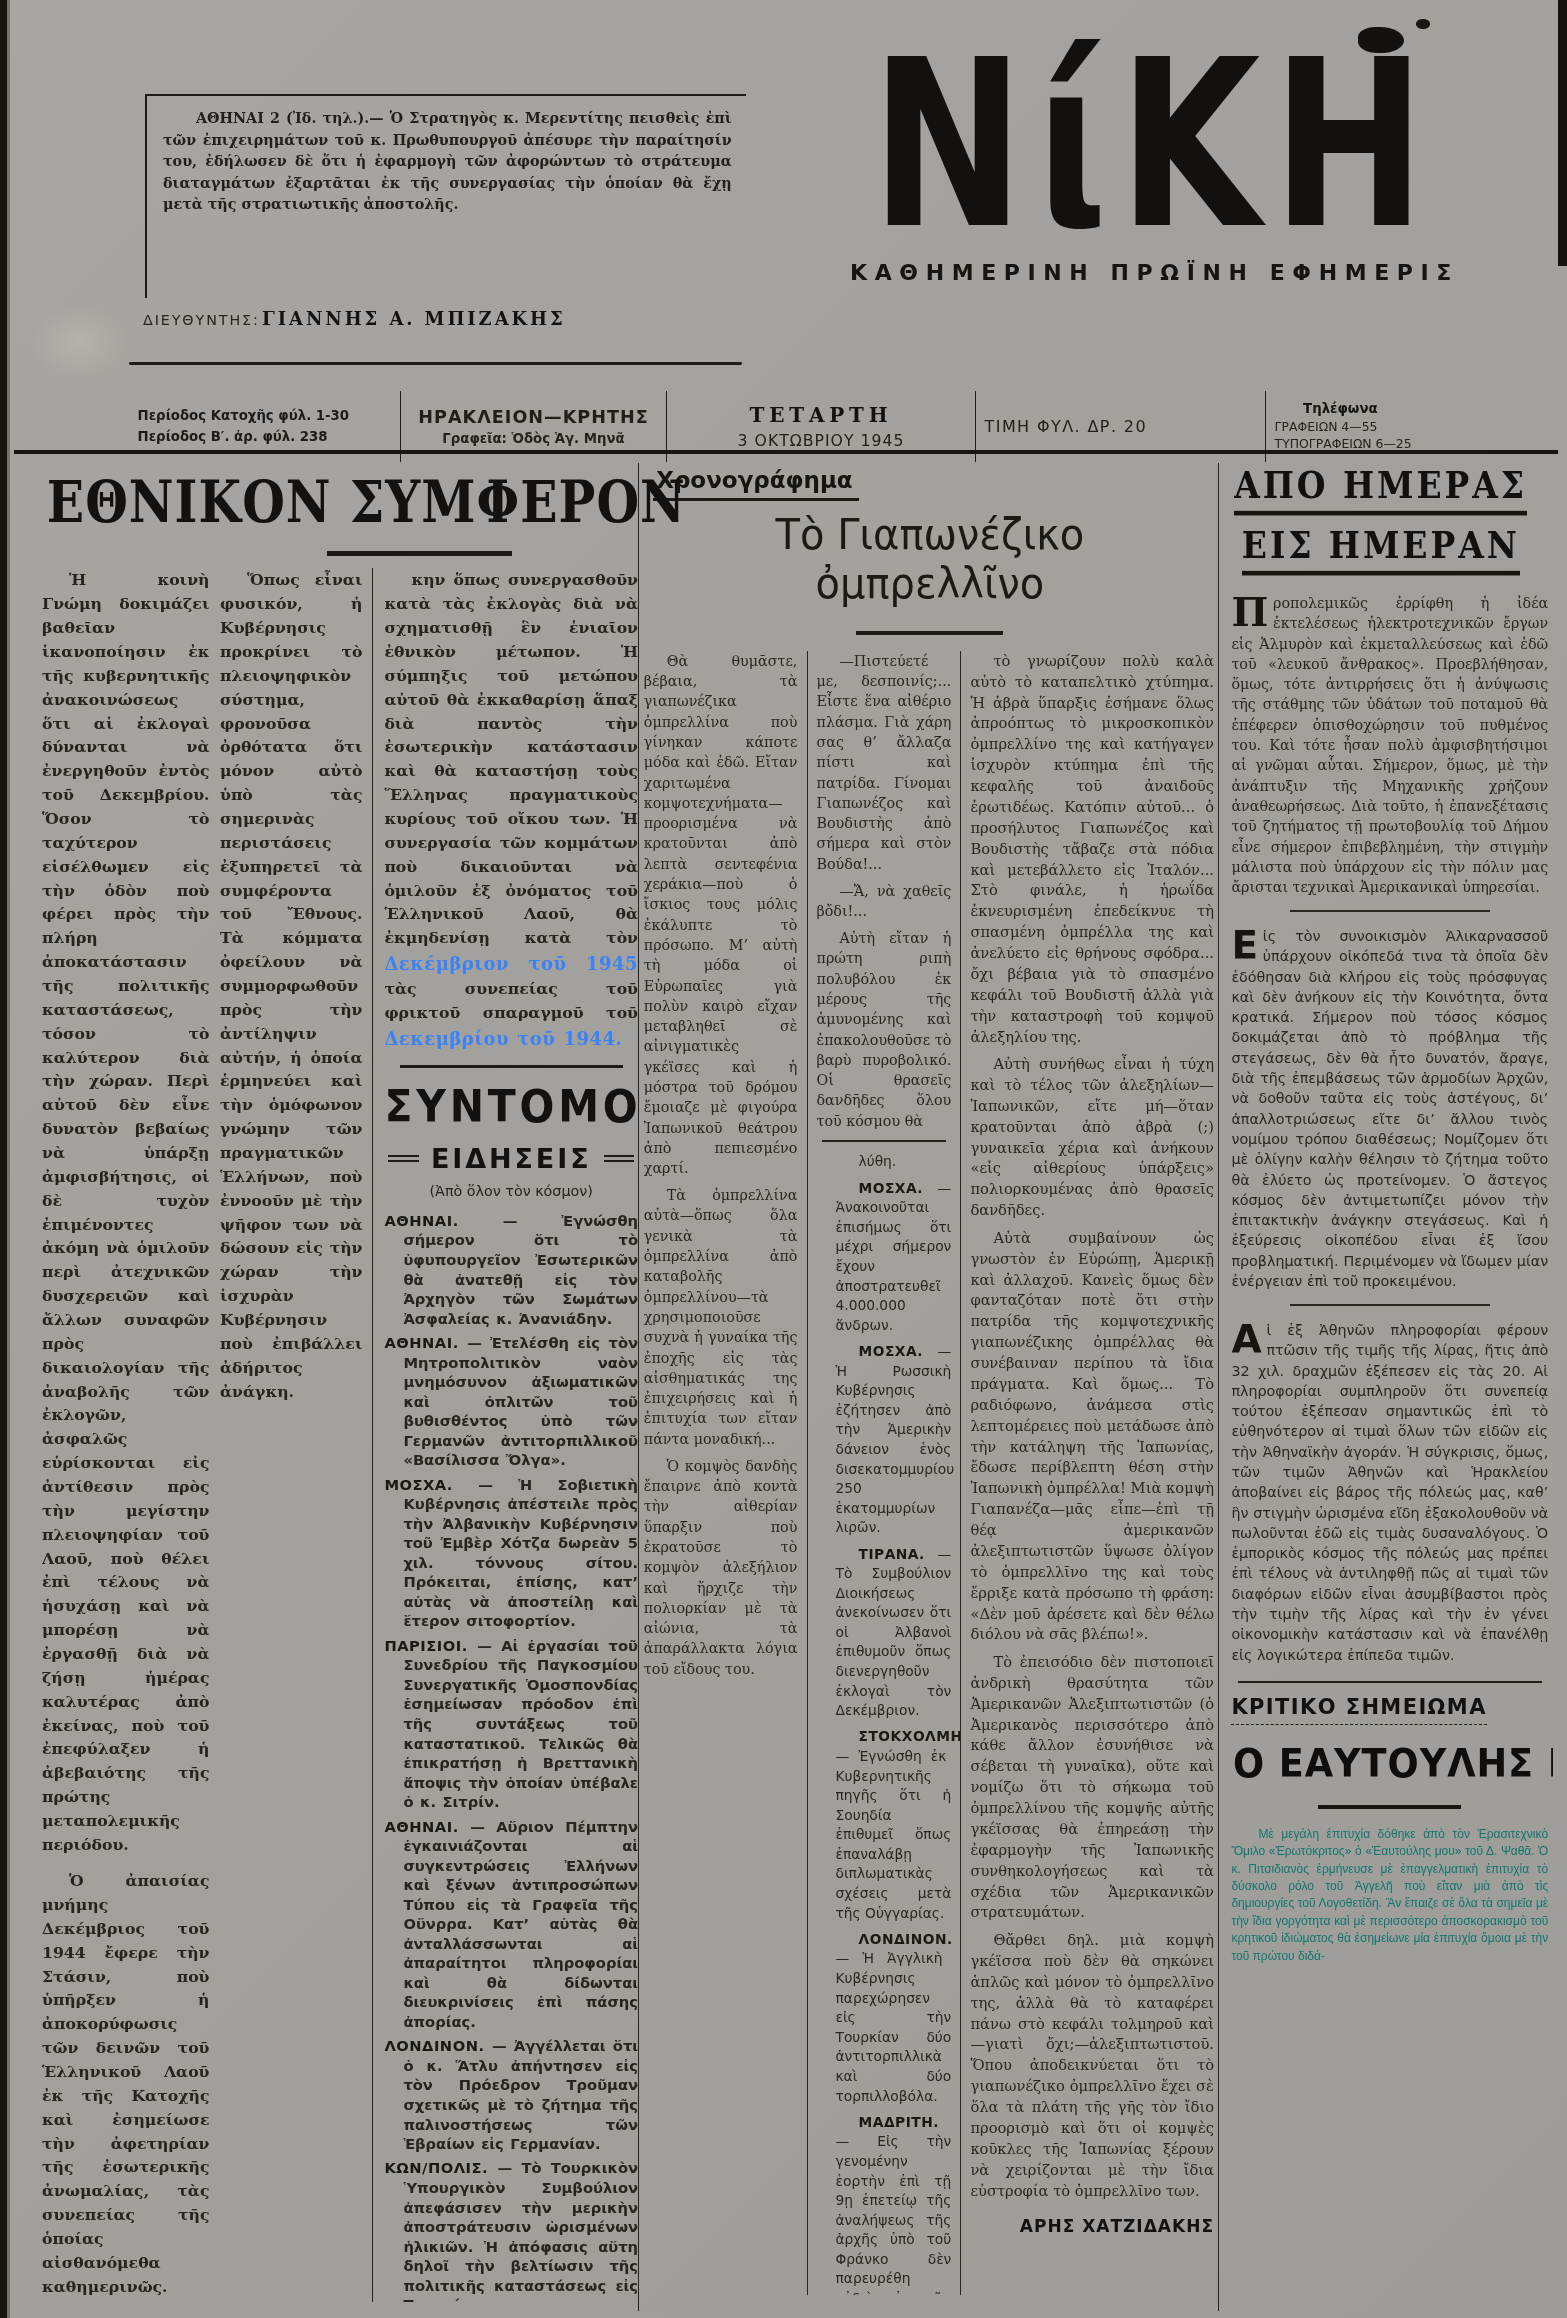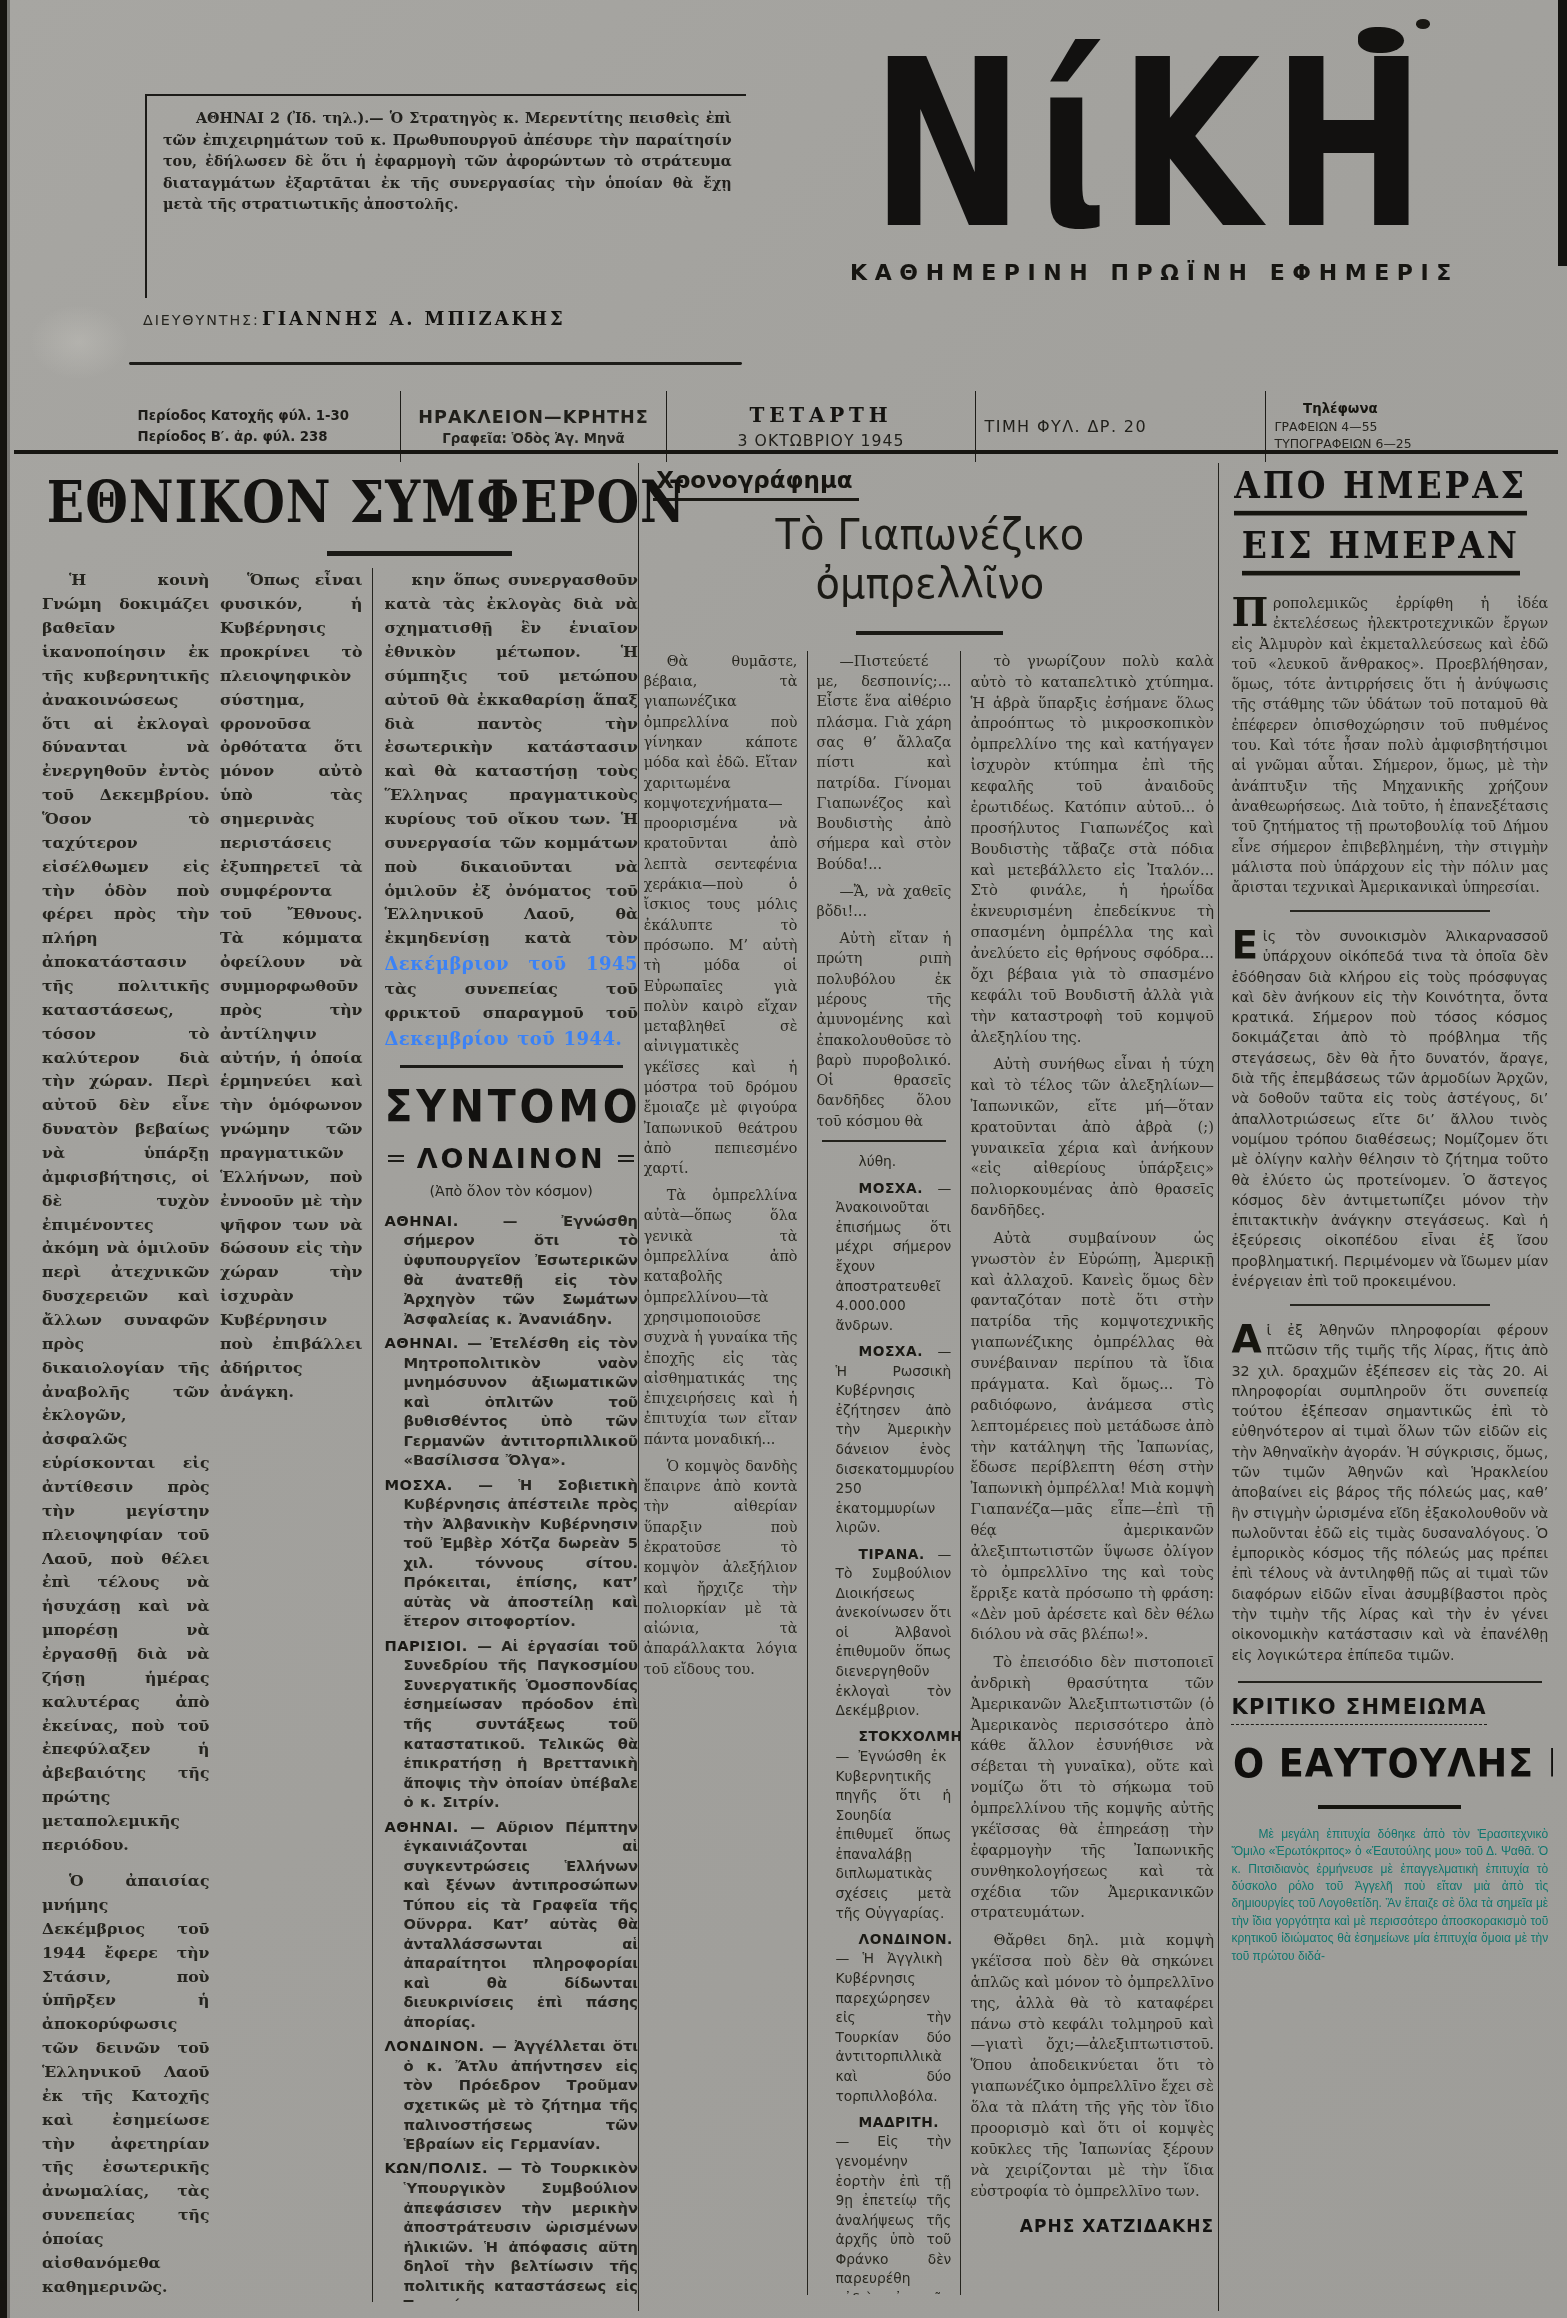--- a/index.html
+++ b/index.html
@@ -188,21 +188,21 @@
         <p>Ὅπως εἶναι φυσικόν, ἡ Κυβέρνησις προκρίνει τὸ πλειοψηφικὸν σύστημα, φρονοῦσα ὀρθότατα ὅτι μόνον αὐτὸ ὑπὸ τὰς σημερινὰς περιστάσεις ἐξυπηρετεῖ τὰ συμφέροντα τοῦ Ἔθνους. Τὰ κόμματα ὀφείλουν νὰ συμμορφωθοῦν πρὸς τὴν ἀντίληψιν αὐτήν, ἡ ὁποία ἑρμηνεύει καὶ τὴν ὁμόφωνον γνώμην τῶν πραγματικῶν Ἑλλήνων, ποὺ ἐννοοῦν μὲ τὴν ψῆφον των νὰ δώσουν εἰς τὴν χώραν τὴν ἰσχυρὰν Κυβέρνησιν ποὺ ἐπιβάλλει ἀδήριτος ἀνάγκη.</p>
       </div>
       <div class="lead-col lc3">
         <p><span>κην ὅπως συνεργασθοῦν κατὰ τὰς ἐκλογὰς διὰ νὰ σχηματισθῇ ἓν ἑνιαῖον ἐθνικὸν μέτωπον. Ἡ σύμπηξις τοῦ μετώπου αὐτοῦ θὰ ἐκκαθαρίσῃ ἅπαξ διὰ παντὸς τὴν ἐσωτερικὴν κατάστασιν καὶ θὰ καταστήσῃ τοὺς Ἕλληνας πραγματικοὺς κυρίους τοῦ οἴκου των. Ἡ συνεργασία τῶν κομμάτων ποὺ δικαιοῦνται νὰ ὁμιλοῦν ἐξ ὀνόματος τοῦ Ἑλληνικοῦ Λαοῦ, θὰ ἐκμηδενίσῃ κατὰ τὸν </span><span class="big-year">Δεκέμβριον τοῦ 1945</span><span> τὰς συνεπείας τοῦ φρικτοῦ σπαραγμοῦ τοῦ </span><span class="big-year">Δεκεμβρίου τοῦ 1944.</span></p>
         <div class="shorts-divider"></div>
         <div class="shorts-head">
           <span class="shorts-title">ΣΥΝΤΟΜΟΙ</span>
         </div>
         <div class="shorts-sub">
           <span class="bar"></span>
-          <span class="txt">ΛΟΝΔΙΝΟΝ</span>
+          <span class="txt">ΕΙΔΗΣΕΙΣ</span>
           <span class="bar"></span>
         </div>
         <div class="shorts-src">(Ἀπὸ ὅλον τὸν κόσμον)</div>
         <div class="news">
           <p><span class="dl">ΑΘΗΝΑΙ.</span><span> — Ἐγνώσθη σήμερον ὅτι τὸ ὑφυπουργεῖον Ἐσωτερικῶν θὰ ἀνατεθῇ εἰς τὸν Ἀρχηγὸν τῶν Σωμάτων Ἀσφαλείας κ. Ἀνανιάδην.</span></p>
           <p><span class="dl">ΑΘΗΝΑΙ.</span><span> — Ἐτελέσθη εἰς τὸν Μητροπολιτικὸν ναὸν μνημόσυνον ἀξιωματικῶν καὶ ὁπλιτῶν τοῦ βυθισθέντος ὑπὸ τῶν Γερμανῶν ἀντιτορπιλλικοῦ «Βασίλισσα Ὄλγα».</span></p>
           <p><span class="dl">ΜΟΣΧΑ.</span><span> — Ἡ Σοβιετικὴ Κυβέρνησις ἀπέστειλε πρὸς τὴν Ἀλβανικὴν Κυβέρνησιν τοῦ Ἐμβὲρ Χότζα δωρεὰν 5 χιλ. τόννους σίτου. Πρόκειται, ἐπίσης, κατ’ αὐτὰς νὰ ἀποστείλῃ καὶ ἕτερον σιτοφορτίον.</span></p>
           <p><span class="dl">ΠΑΡΙΣΙΟΙ.</span><span> — Αἱ ἐργασίαι τοῦ Συνεδρίου τῆς Παγκοσμίου Συνεργατικῆς Ὁμοσπονδίας ἐσημείωσαν πρόοδον ἐπὶ τῆς συντάξεως τοῦ καταστατικοῦ. Τελικῶς θὰ ἐπικρατήσῃ ἡ Βρεττανικὴ ἄποψις τὴν ὁποίαν ὑπέβαλε ὁ κ. Σιτρίν.</span></p>
           <p><span class="dl">ΑΘΗΝΑΙ.</span><span> — Αὔριον Πέμπτην ἐγκαινιάζονται αἱ συγκεντρώσεις Ἑλλήνων καὶ ξένων ἀντιπροσώπων Τύπου εἰς τὰ Γραφεῖα τῆς Οὔνρρα. Κατ’ αὐτὰς θὰ ἀνταλλάσσωνται αἱ ἀπαραίτητοι πληροφορίαι καὶ θὰ δίδωνται διευκρινίσεις ἐπὶ πάσης ἀπορίας.</span></p>
           <p><span class="dl">ΛΟΝΔΙΝΟΝ.</span><span> — Ἀγγέλλεται ὅτι ὁ κ. Ἄτλυ ἀπήντησεν εἰς τὸν Πρόεδρον Τροῦμαν σχετικῶς μὲ τὸ ζήτημα τῆς παλινοστήσεως τῶν Ἑβραίων εἰς Γερμανίαν.</span></p>

